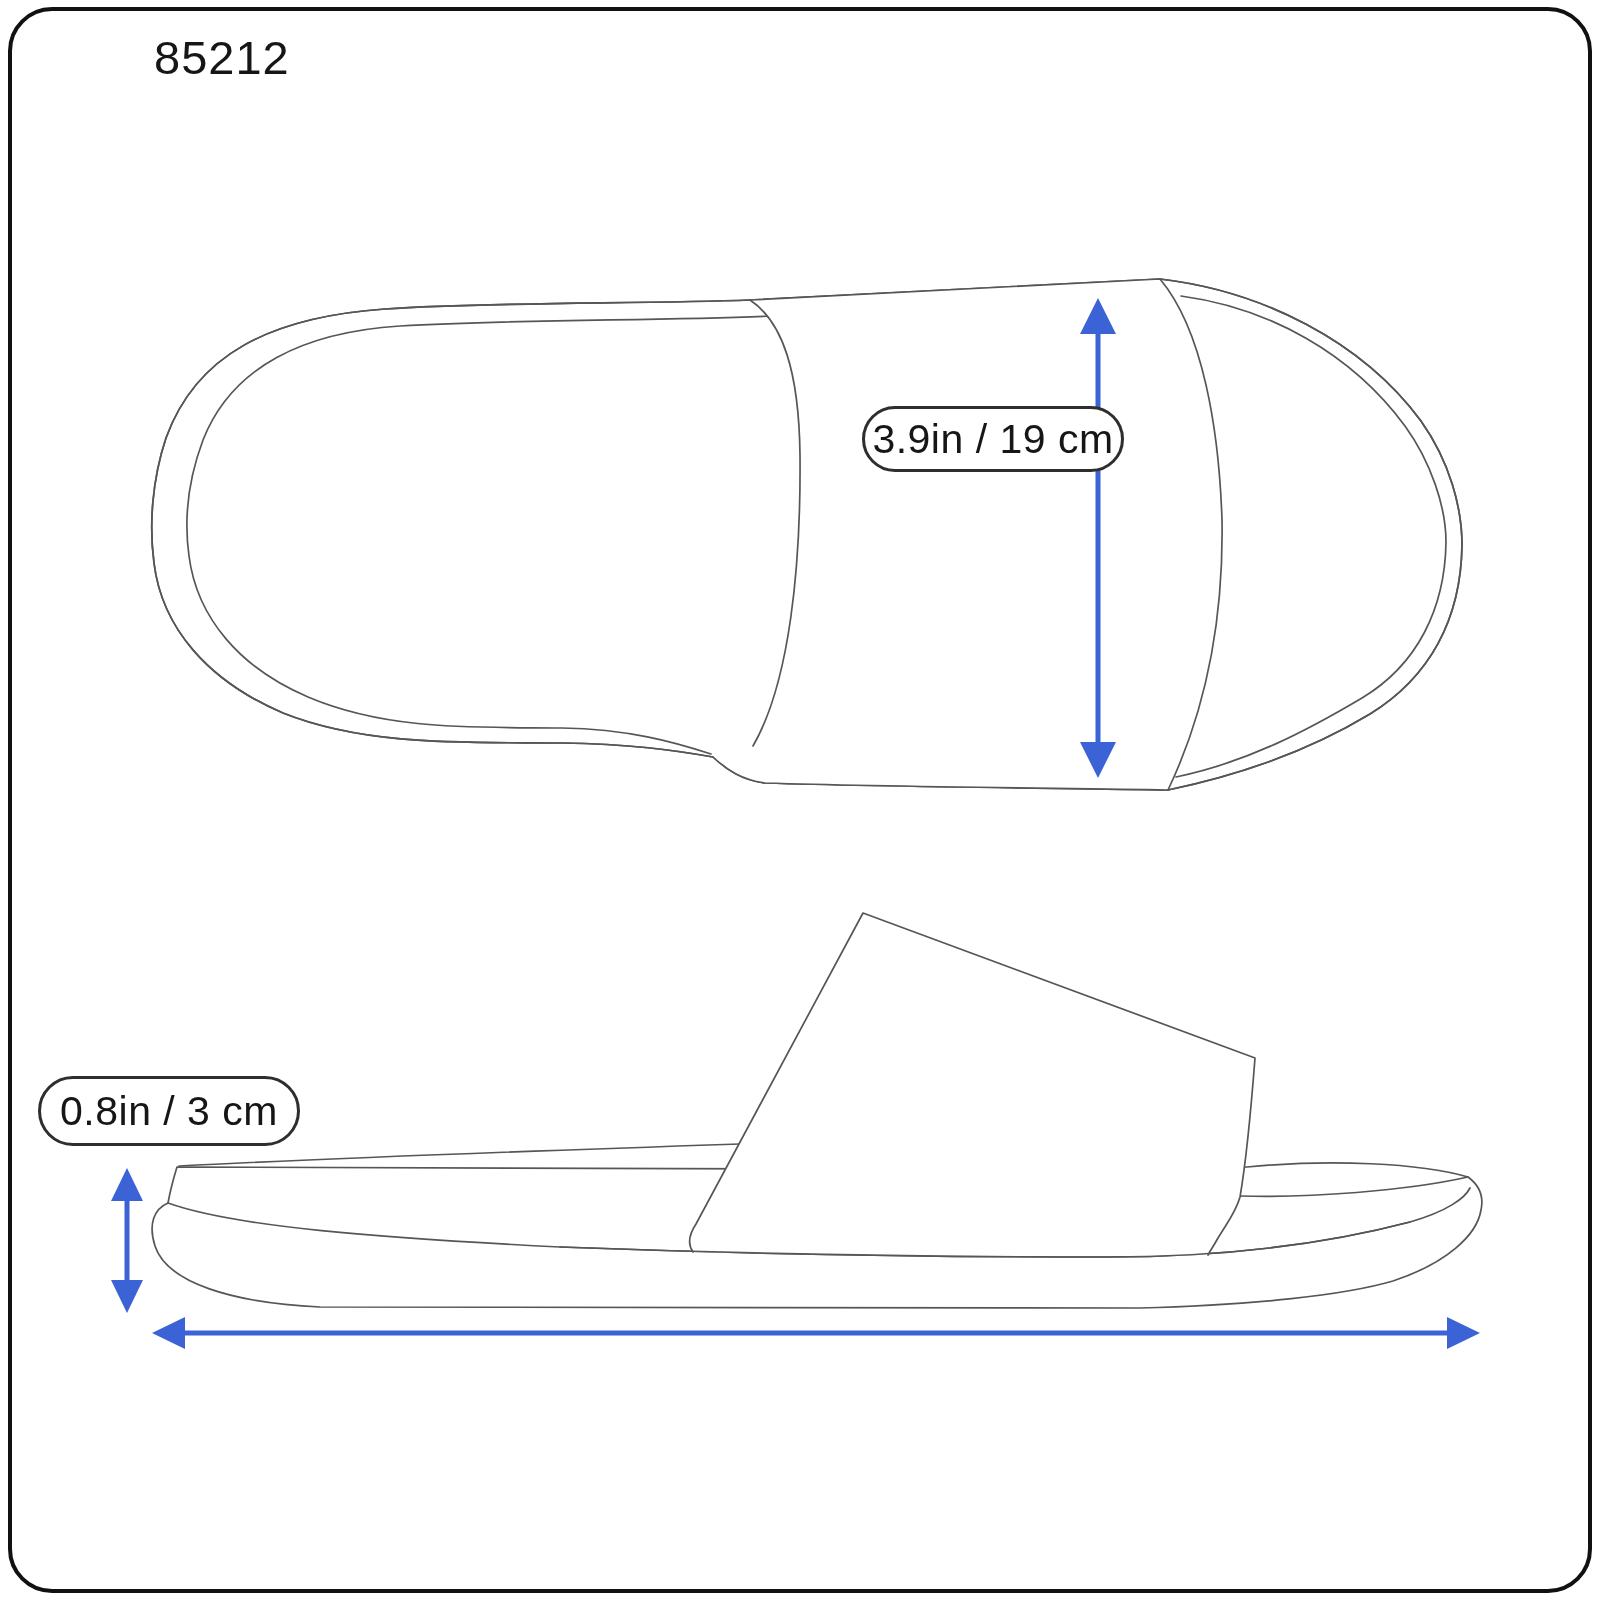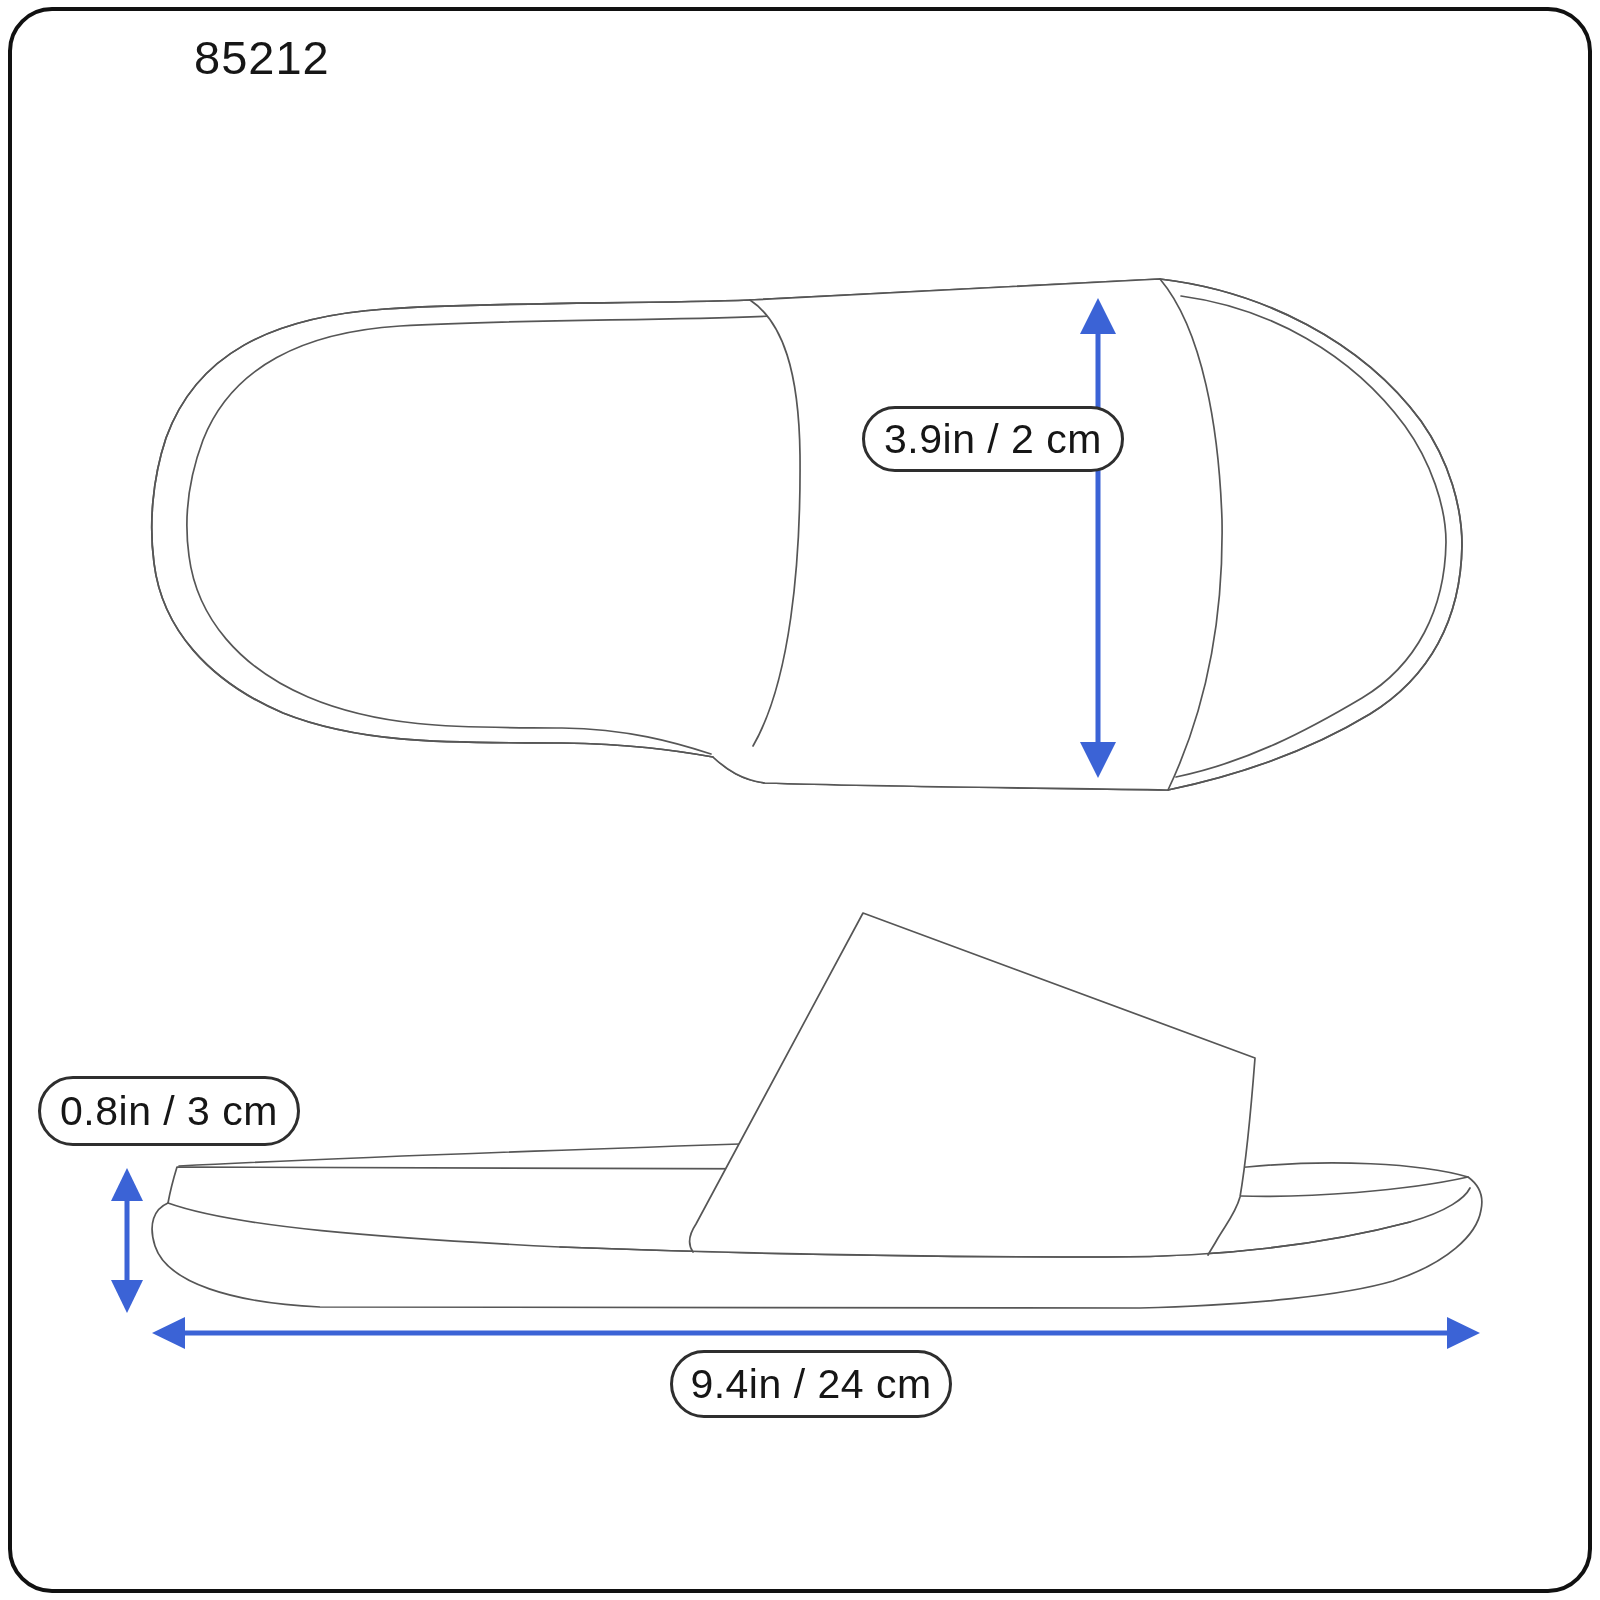--- a/index.html
+++ b/index.html
@@ -7,21 +7,21 @@
     position:relative;width:1600px;height:1600px;background:#ffffff;overflow:hidden;
     font-family:"Liberation Sans","DejaVu Sans",sans-serif;
   }
   #lineart{position:absolute;left:0;top:0;}
   .pill{
     position:absolute;display:flex;align-items:center;justify-content:center;
     background:#ffffff;border:3px solid #2e2e2e;border-radius:999px;
     color:#161616;font-size:41px;letter-spacing:0.5px;white-space:nowrap;
   }
   .model-number{
-    position:absolute;left:154px;top:30px;font-size:47px;color:#161616;letter-spacing:1px;margin-left:40px;
+    position:absolute;left:154px;top:30px;font-size:47px;color:#161616;letter-spacing:1px;
   }
   .pill-strap{left:862px;top:406px;width:256px;height:60px;}
   .pill-height{left:38px;top:1076px;width:256px;height:64px;}
   .pill-length{left:670px;top:1350px;width:276px;height:62px;}
 </style>
 </head>
 <body>
 
 <div id="stage">
 
@@ -158,18 +158,17 @@
 
     <g fill="#3b63d6" stroke="none">
       <rect x="170" y="1330.5" width="1292" height="5"></rect>
       <polygon points="152,1333 185,1317 185,1349"></polygon>
       <polygon points="1480,1333 1447,1317 1447,1349"></polygon>
     </g>
   </svg>
 
   <div class="model-number">85212</div>
 
-  <div class="pill pill-strap">3.9in / 2 cm</div>
+  <div class="pill pill-strap">3.9in / 19 cm</div>
 
   <div class="pill pill-height">0.8in / 3 cm</div>
 
-  <div class="pill pill-length">9.4in / 24 cm</div>
 </div>
 
 </body></html>

